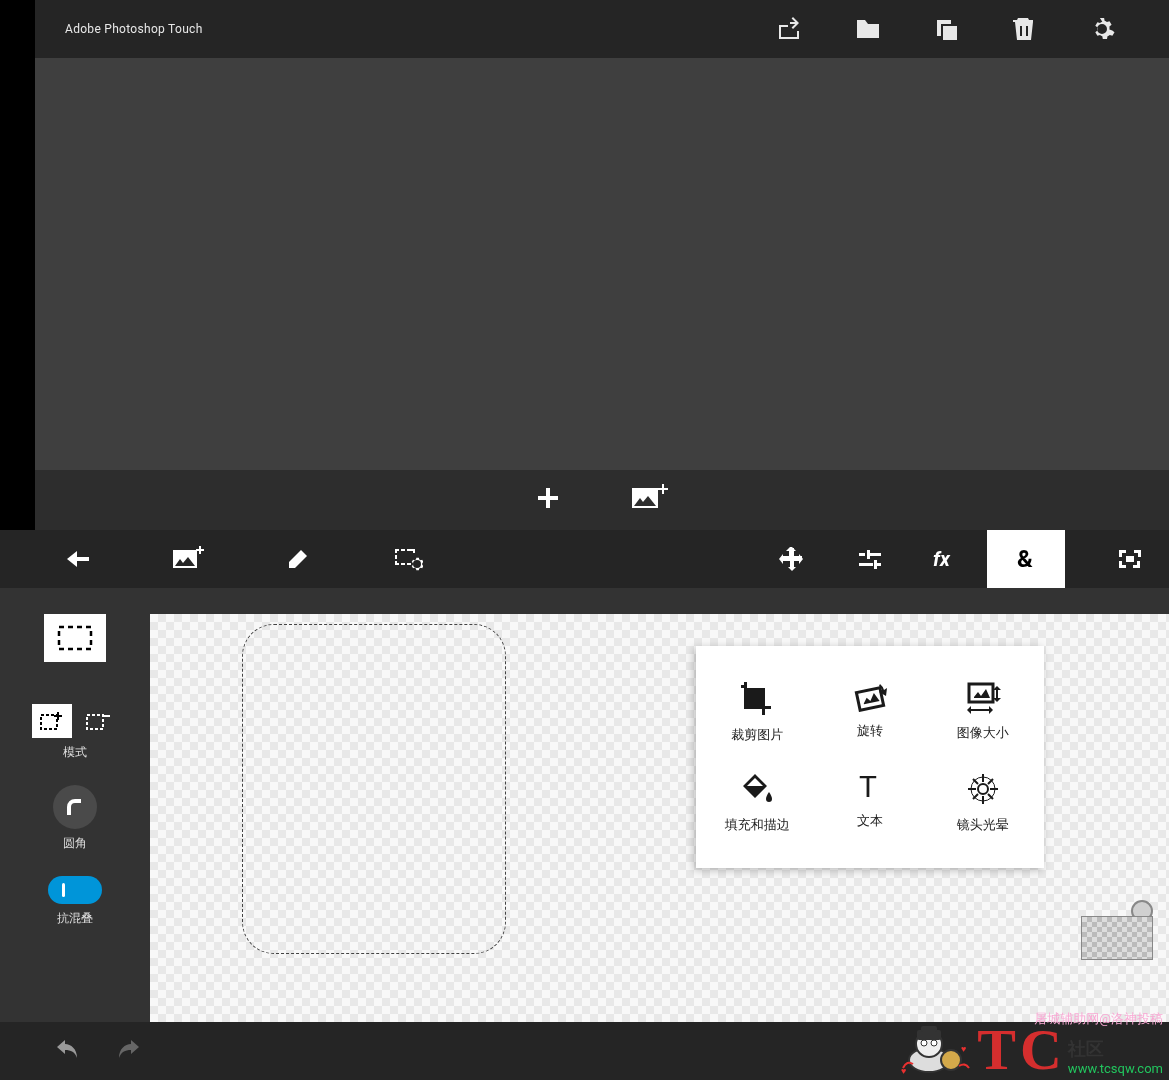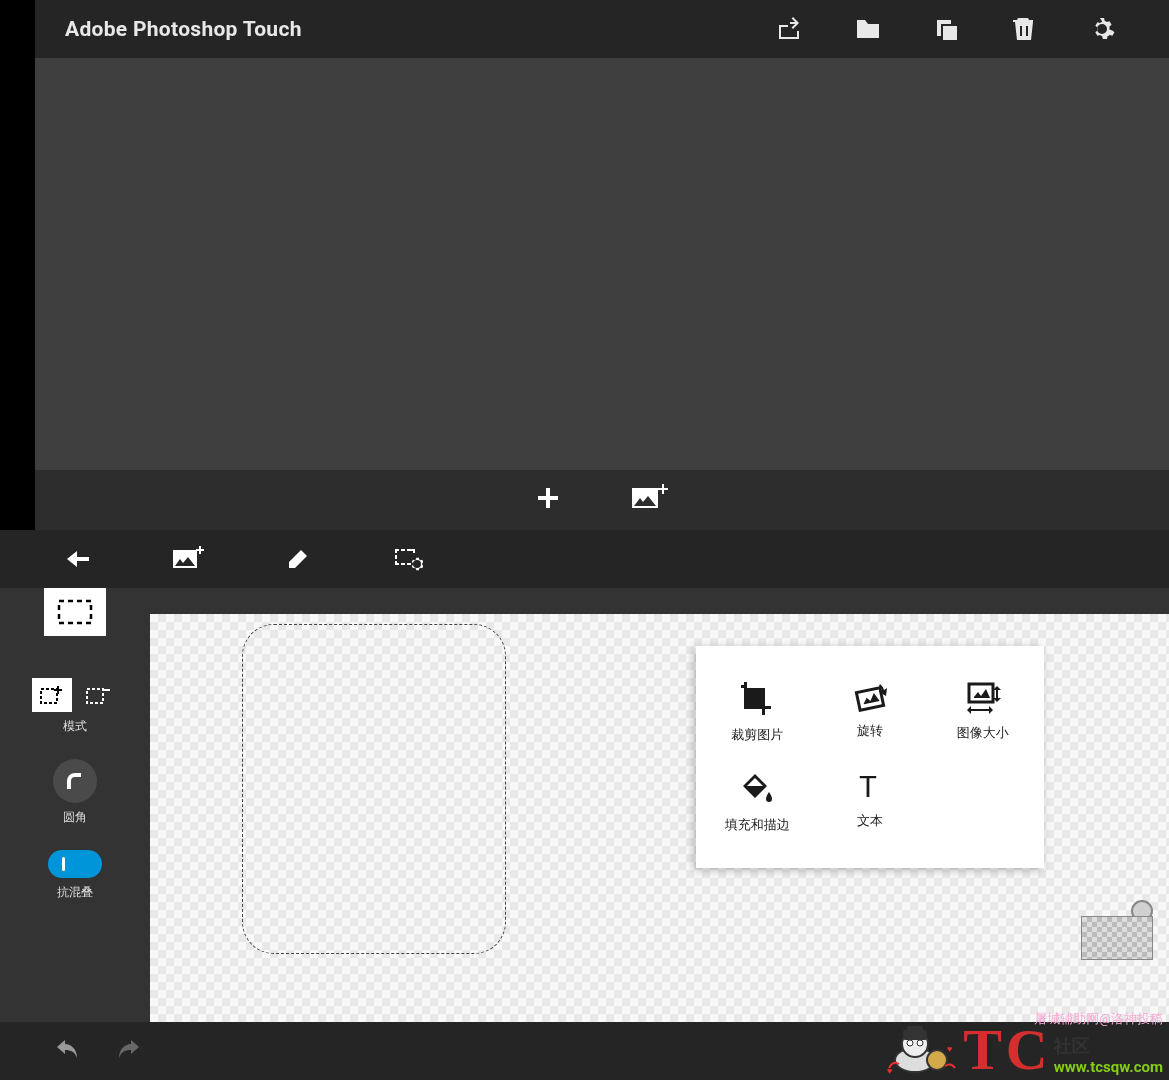--- a/index.html
+++ b/index.html
@@ -1,41 +1,41 @@
 <!DOCTYPE html>
 <html><head>
 <meta charset="utf-8">
 <style>
 *{margin:0;padding:0;box-sizing:border-box;font-family:-apple-system,BlinkMacSystemFont,"Segoe UI",Roboto,Arial,sans-serif}
 body{width:1169px;height:1080px;background:#000;overflow:hidden}
 .top-half{height:530px;display:flex;flex-direction:column}
 .left-black-strip{width:35px;background:#000;position:absolute;top:0;left:0;height:530px}
 .top-bar{height:58px;background:#252525;display:flex;align-items:center;padding:0 28px 0 65px}
-.app-title{color:#e8e8e8;font-size:21px;font-weight:700;letter-spacing:0.3px}
+.app-title{color:#e8e8e8;font-size:12px;font-weight:400;letter-spacing:0.3px}
 .top-bar-spacer{flex:1}
 .top-icon{width:78px;height:58px;display:flex;align-items:center;justify-content:center;cursor:pointer}
 .top-icon svg{fill:#e8e8e8}
 .workspace-top{flex:1;background:#3f3f3f;margin-left:35px}
 .bottom-panel-top{height:60px;background:#2d2d2d;margin-left:35px;display:flex;align-items:center;justify-content:center;gap:70px}
 .bottom-panel-top svg{fill:#fff}
 
 .bottom-half{height:550px;position:relative;background:#333}
 .editor-topbar{height:58px;background:#252525;display:flex;align-items:center;position:relative}
 .left-tools{display:flex;align-items:center;margin-left:48px;gap:50px}
 .et-icon{width:60px;height:58px;display:flex;align-items:center;justify-content:center;cursor:pointer}
 .et-icon svg{fill:#fff}
 .right-tools{position:absolute;right:0;top:0;display:flex;align-items:center;height:58px}
 .rt-icon{width:78px;height:58px;display:flex;align-items:center;justify-content:center;cursor:pointer}
 .rt-icon svg{fill:#fff}
 .rt-icon.active{background:#fff}
 .rt-icon.active svg{fill:#000}
 .rt-spacer{width:26px}
 
 .editor-body{height:434px;display:flex;position:relative}
-.left-sidebar{width:150px;background:#333;display:flex;flex-direction:column;align-items:center;}
+.left-sidebar{width:150px;background:#333;display:flex;flex-direction:column;align-items:center;padding-top:26px}
 .marquee-btn{width:62px;height:48px;background:#fff;display:flex;align-items:center;justify-content:center;margin-bottom:42px;cursor:pointer}
 .mode-row{display:flex;gap:6px;margin-bottom:6px}
 .mode-btn{width:40px;height:34px;background:#fff;display:flex;align-items:center;justify-content:center;cursor:pointer}
 .mode-btn.inactive{background:transparent}
 .mode-btn.inactive svg{fill:#fff}
 .side-label{color:#ddd;font-size:12px;margin-bottom:24px}
 .round-btn{width:44px;height:44px;background:#4a4a4a;border-radius:50%;display:flex;align-items:center;justify-content:center;margin-bottom:6px;cursor:pointer}
 .toggle{width:54px;height:28px;background:#0095d9;border-radius:14px;position:relative;margin-bottom:6px;cursor:pointer}
 .toggle::after{content:"";position:absolute;width:3px;height:14px;background:#fff;left:14px;top:7px;border-radius:2px}
 
@@ -56,21 +56,21 @@
 .footer-icon{width:40px;height:40px;display:flex;align-items:center;justify-content:center;cursor:pointer}
 .footer-icon svg{fill:#999}
 .footer-icon.dim svg{fill:#666}
 
 .watermark{position:absolute;right:6px;bottom:4px;display:flex;align-items:flex-end;gap:4px;pointer-events:none}
 .wm-char{opacity:0.9}
 .wm-t{color:#e93030;font-size:58px;font-weight:900;font-family:Georgia,serif;line-height:0.9}
 .wm-c{color:#e93030;font-size:58px;font-weight:900;font-family:Georgia,serif;line-height:0.9}
 .wm-sub{display:flex;flex-direction:column;align-items:flex-start;margin-left:2px}
 .wm-tag{color:#333;font-size:18px;font-weight:700}
-.wm-url{color:#84cc16;font-size:15px;font-weight:700}
+.wm-url{color:#22c55e;font-size:13px;font-weight:400}
 .wm-credit{position:absolute;right:6px;bottom:52px;color:#f9a8d4;font-size:13px}
 .wm-mascot{width:74px;height:60px;color:#333}
 </style>
 </head>
 <body>
 
 <div class="top-half">
   <div class="left-black-strip"></div>
   <div class="top-bar">
     <div class="app-title">Adobe Photoshop Touch</div>
@@ -133,20 +133,49 @@
         <svg width="22" height="22" viewBox="0 0 22 22">
             <path d="M14 2l6 6-12 12H2v-6L14 2z"></path>
           </svg>
       </div>
       <div class="et-icon">
         <svg width="30" height="24" viewBox="0 0 30 24">
             <path d="M2 2h4v2H4v2H2V2zm6 0h4v2H8V2zm6 0h4v2h-4V2zm6 0h2v4h-2V4h-2V2h2zM2 8h2v4H2V8zm0 6h2v2h2v2H2v-4zm6 4h4v-2H8v2zm6 0h4v-2h-4v2zM24 13a4 4 0 100 8 4 4 0 000-8zm5.2 5l1.3 1-1.3 2.2-1.6-.5a6 6 0 01-1.4.8l-.3 1.7h-2.6l-.3-1.7a6 6 0 01-1.4-.8l-1.6.5-1.3-2.2 1.3-1a6 6 0 010-2l-1.3-1 1.3-2.2 1.6.5a6 6 0 011.4-.8l.3-1.7h2.6l.3 1.7a6 6 0 011.4.8l1.6-.5 1.3 2.2-1.3 1a6 6 0 010 2z"></path>
           </svg>
       </div>
     </div>
+    <div class="right-tools">
+      <div class="rt-icon">
+        <svg width="26" height="26" viewBox="0 0 26 26">
+            <path d="M13 1l4 4h-3v6h6V8l4 5-4 5v-3h-6v6h3l-4 4-4-4h3v-6H4v3l-4-5 4-5v3h6V5H7l4-4z" transform="translate(0 0)"></path>
+            <path d="M11 2h4v8h8v4h-8v8h-4v-8H3v-4h8V2z"></path>
+          </svg>
+      </div>
+      <div class="rt-icon">
+        <svg width="26" height="20" viewBox="0 0 26 20">
+            <path d="M2 4h6v3H2V4zm10 0h12v3H12V4zm-2-3h3v9h-3V1zM2 14h14v3H2v-3zm18 0h4v3h-4v-3zm-3-3h3v9h-3v-3z"></path>
+          </svg>
+      </div>
+      <div class="rt-icon">
+        <svg width="30" height="22" viewBox="0 0 30 22">
+            <text x="0" y="18" font-size="20" font-style="italic" font-weight="700" fill="#fff">fx</text>
+          </svg>
+      </div>
+      <div class="rt-icon active">
+        <svg width="24" height="24" viewBox="0 0 24 24">
+            <text x="3" y="20" font-size="24" font-weight="700" fill="#000">&amp;</text>
+          </svg>
+      </div>
+      <div class="rt-spacer"></div>
+      <div class="rt-icon">
+        <svg width="26" height="22" viewBox="0 0 26 22">
+            <path d="M2 2h7v3H5v4H2V2zm15 0h7v7h-3V5h-4V2zM2 13h3v4h4v3H2v-7zm21 0v7h-7v-3h4v-4h3zM9 8h8v6H9V8z"></path>
+          </svg>
+      </div>
+    </div>
   </div>
 
   <div class="editor-body">
     <div class="left-sidebar">
       <div class="marquee-btn">
         <svg width="36" height="26" viewBox="0 0 36 26">
             <rect x="2" y="2" width="32" height="22" fill="none" stroke="#000" stroke-width="2.5" stroke-dasharray="5 4"></rect>
           </svg>
       </div>
       <div class="mode-row">
@@ -212,20 +241,28 @@
           <svg width="32" height="34" viewBox="0 0 32 34">
               <path d="M14 2l12 12-12 12L2 14 14 2zm0 4L6 14h16L14 6zm14 14c2 3 3 5 3 7a3 3 0 11-6 0c0-2 1-4 3-7z"></path>
             </svg>
           <div class="dd-label">填充和描边</div>
         </div>
         <div class="dd-item">
           <svg width="30" height="30" viewBox="0 0 30 30">
               <text x="4" y="25" font-size="30" font-family="Georgia,serif" font-weight="400" fill="#1a1a1a">T</text>
             </svg>
           <div class="dd-label">文本</div>
+        </div>
+        <div class="dd-item">
+          <svg width="34" height="34" viewBox="0 0 34 34">
+              <circle cx="17" cy="17" r="5" fill="none" stroke="#1a1a1a" stroke-width="2"></circle>
+              <path d="M17 2v8M17 24v8M2 17h8M24 17h8M7 7l5 5M22 22l5 5M27 7l-5 5M12 22l-5 5" stroke="#1a1a1a" stroke-width="2"></path>
+              <circle cx="17" cy="17" r="12" fill="none" stroke="#1a1a1a" stroke-width="1"></circle>
+            </svg>
+          <div class="dd-label">镜头光晕</div>
         </div>
       </div>
     </div>
   </div>
 
   <div class="editor-footer">
     <div class="footer-icon">
       <svg width="26" height="22" viewBox="0 0 26 22">
           <path d="M10 4V0L2 7l8 7v-4c6 0 10 2 12 8 0-9-6-14-12-14z"></path>
         </svg>

